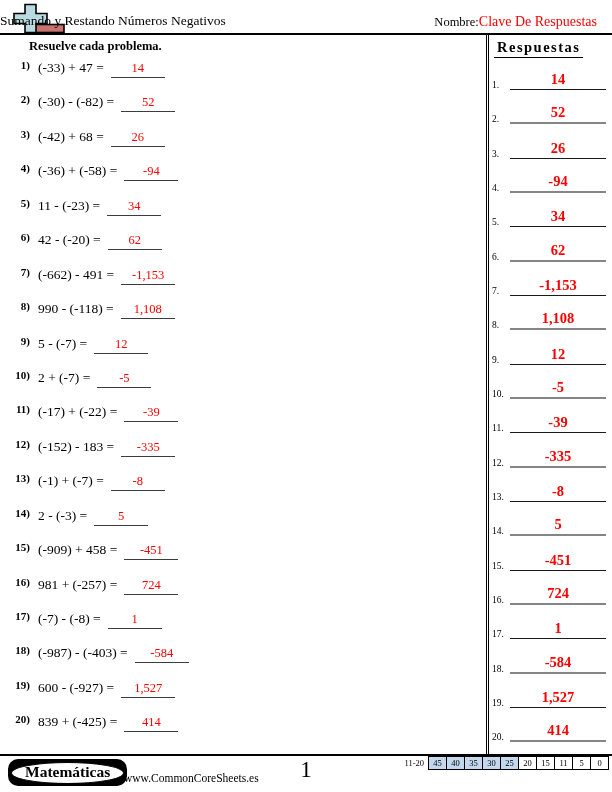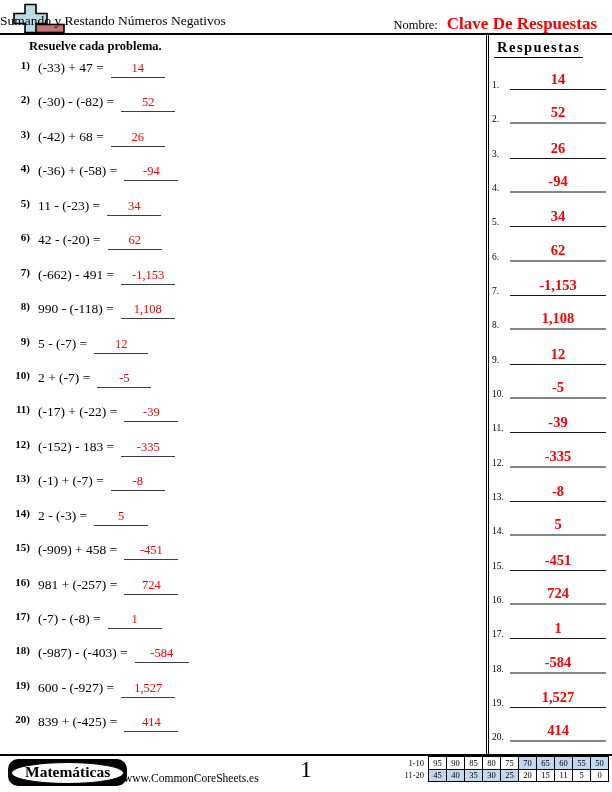--- a/index.html
+++ b/index.html
@@ -6,23 +6,23 @@
   html,body { margin:0; padding:0; }
   body {
     width:612px; height:792px; position:relative; overflow:hidden;
     background:#fff; color:#000;
     font-family:"Liberation Serif", serif;
   }
 
   
   .icon-wrap { position:absolute; left:12px; top:3px; width:56px; height:31px; }
   .title { position:absolute; left:0; top:13px; width:494px; text-align:left; font-size:13.5px; }
-  .name-block { position:absolute; right:15px; top:14px; display:flex; align-items:baseline; gap:9px; }
+  .name-block { position:absolute; right:15px; top:14px; display:flex; align-items:baseline; }
   .name-label { font-size:12.5px; }
-  .name-value { font-size:17px; font-weight:bold; color:var(--answer_red,#fa0000); white-space:nowrap; }
+  .name-value { font-size:14px; font-weight:normal; color:var(--answer_red,#fa0000); white-space:nowrap; }
   .header-rule { position:absolute; left:0; right:0; top:33px; height:2px; background:#000; }
   .instruction { position:absolute; left:29px; top:39px; font-size:12.5px; font-weight:bold; }
 
   
   .problems { position:absolute; left:12px; top:60px; width:470px; }
   .prow { display:flex; align-items:baseline; height:34.45px; }
   .pnum { flex:none; width:26px; text-align:right; padding-right:8px; font-weight:bold; font-size:11px; position:relative; top:-3px; }
   .pexpr { font-size:13.5px; white-space:nowrap; }
   .pblank {
     display:inline-block; min-width:54px; margin-left:7px; padding:0 8px 1px 8px;
@@ -273,33 +273,20 @@
 
 <div class="footer-rule"></div>
 <div class="badge">
   <div class="badge-inner">Matemáticas</div>
 </div>
 <div class="website">www.CommonCoreSheets.es</div>
 <div class="page-number">1</div>
 
 <table class="score-table">
   <tbody>
-      <tr>
-    <td class="rlabel">1-10</td>
-    <td>95</td>
-    <td>90</td>
-    <td>85</td>
-    <td>80</td>
-    <td>75</td>
-    <td class="shaded">70</td>
-    <td class="shaded">65</td>
-    <td class="shaded">60</td>
-    <td class="shaded">55</td>
-    <td class="shaded">50</td>
-  </tr>
   <tr>
     <td class="rlabel">11-20</td>
     <td class="shaded">45</td>
     <td class="shaded">40</td>
     <td class="shaded">35</td>
     <td class="shaded">30</td>
     <td class="shaded">25</td>
     <td>20</td>
     <td>15</td>
     <td>11</td>

